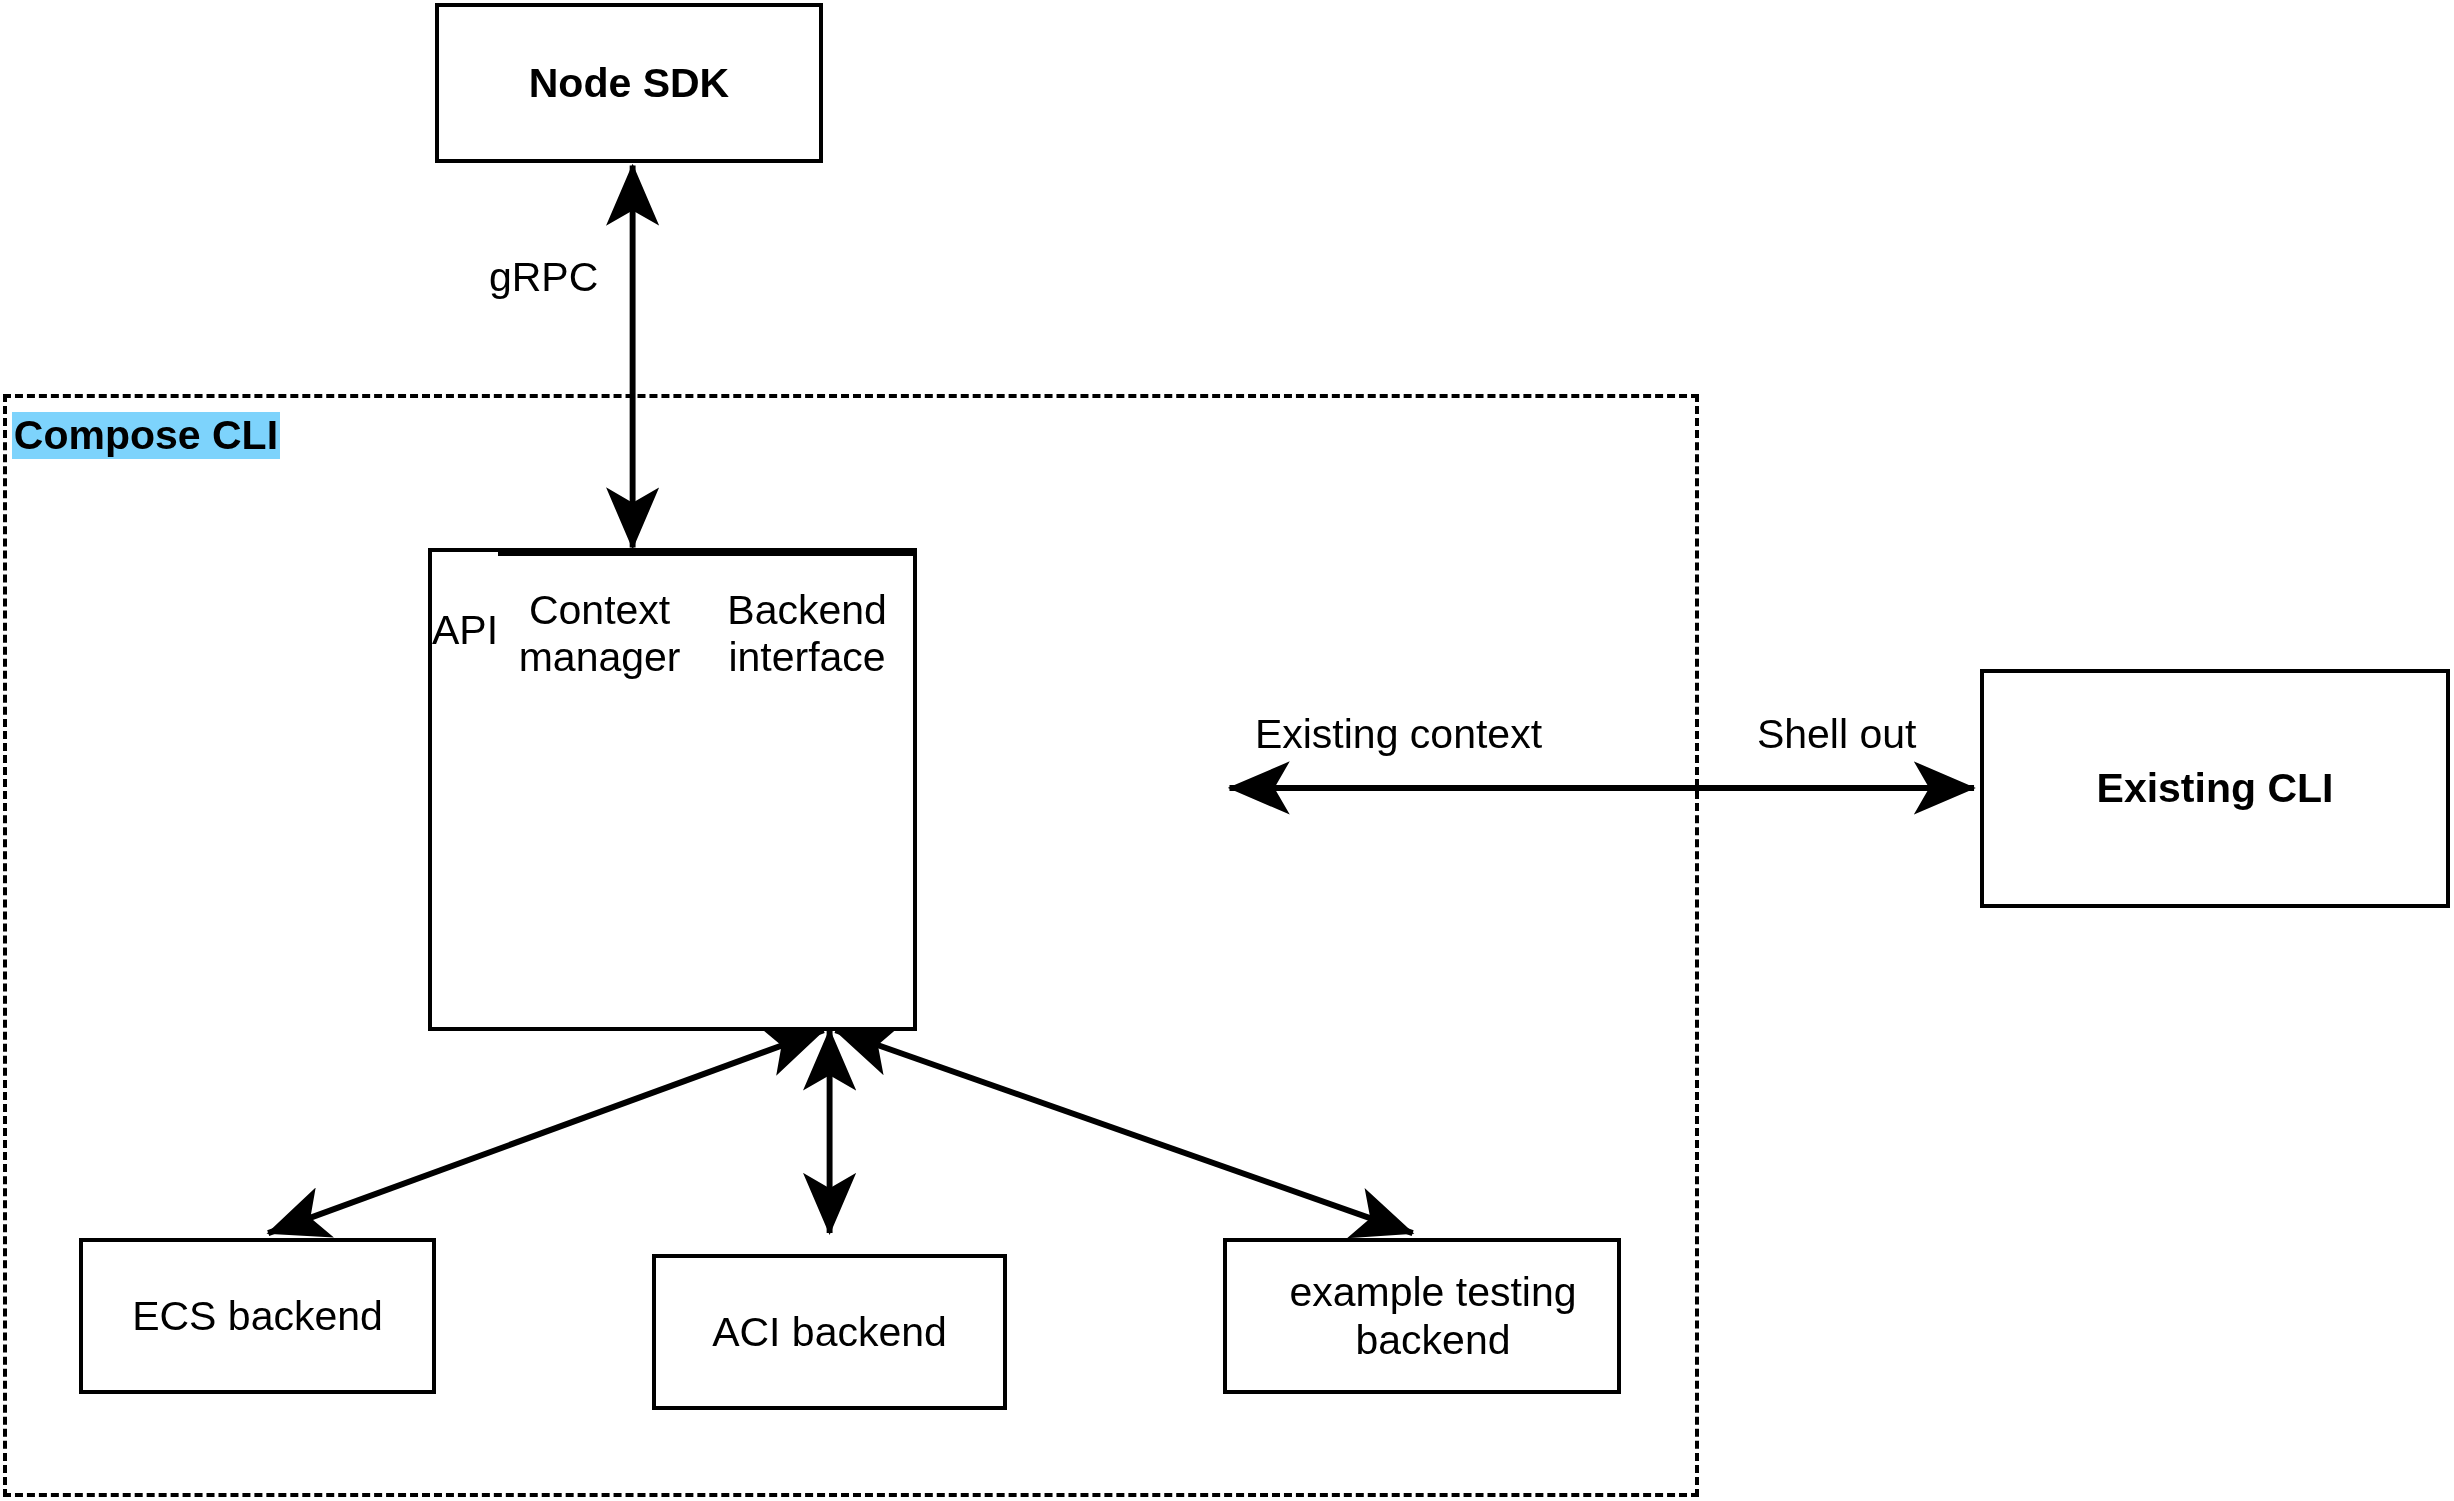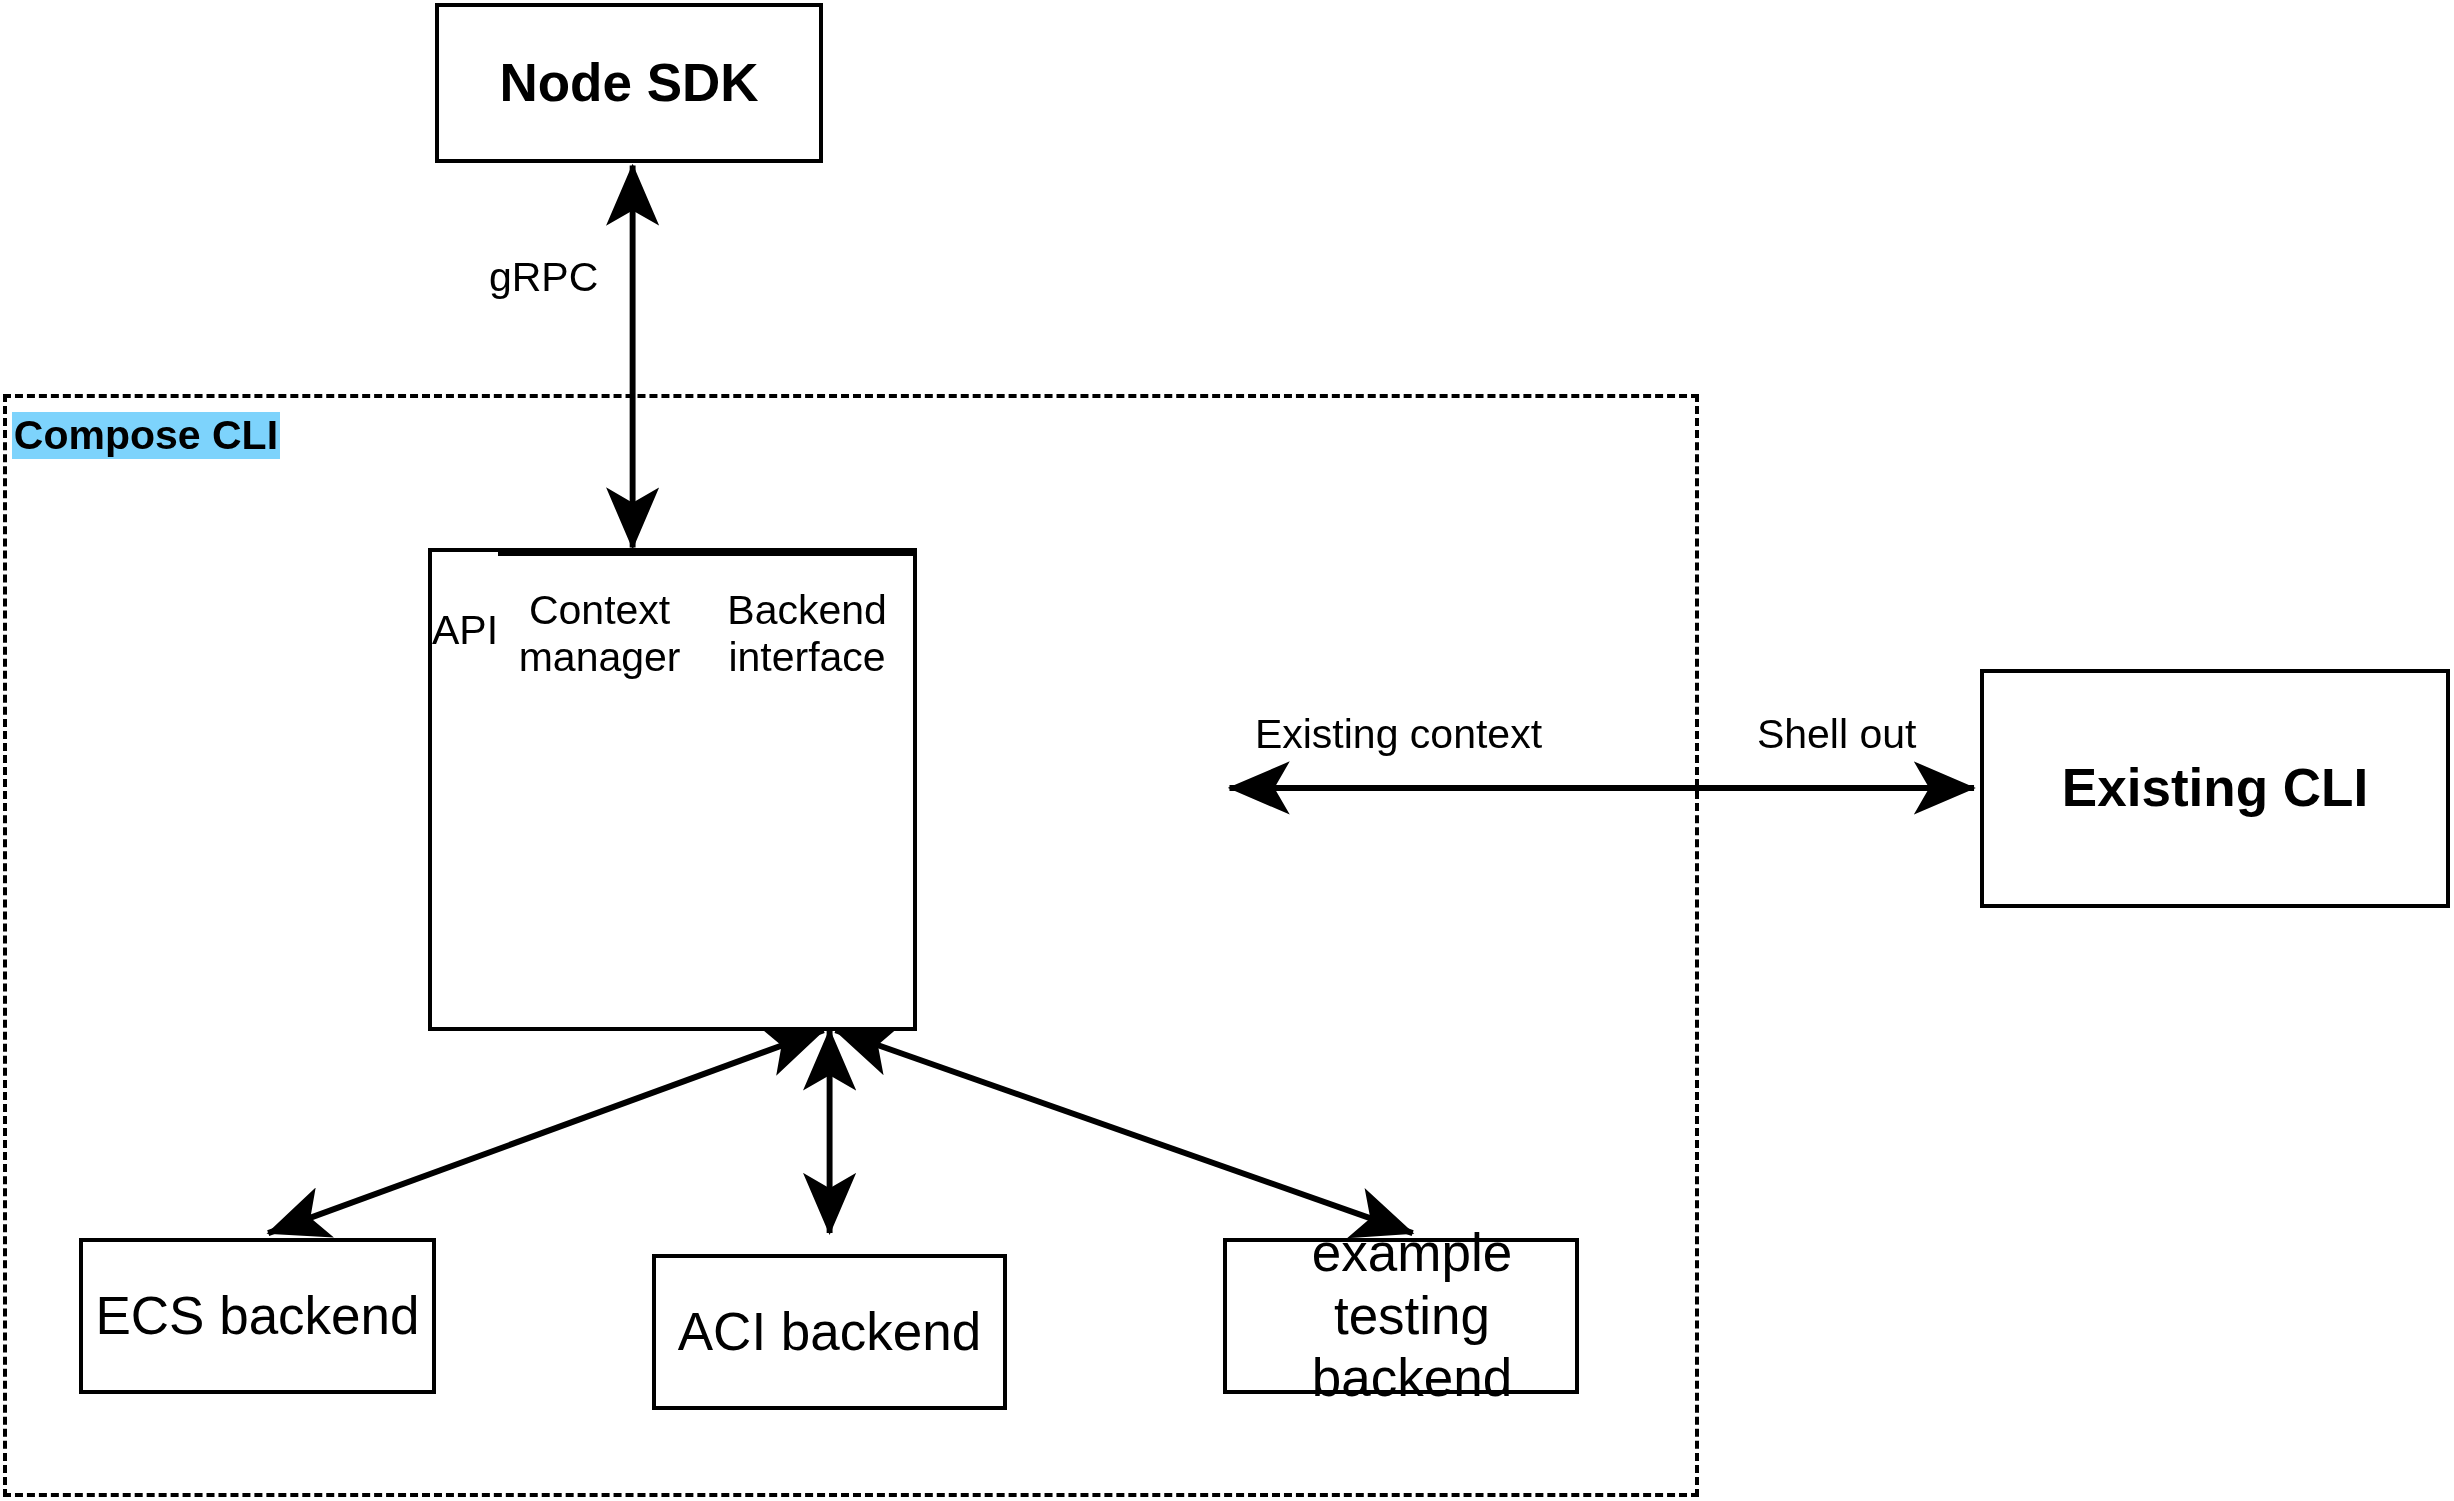--- a/index.html
+++ b/index.html
@@ -21,21 +21,21 @@
   .node {
     position: absolute;
     box-sizing: border-box;
     border: 4.9px solid #000000;
     background: #ffffff;
     display: flex;
     align-items: center;
     justify-content: center;
     text-align: center;
     color: #000000;
-    font-size: 53px;
+    font-size: 41px;
     line-height: 1.18;
     z-index: 4;
   }
   .node.bold { font-weight: bold; }
 
   
   .group {
     position: absolute;
     box-sizing: border-box;
     border: 4.9px dashed #000000;
@@ -164,19 +164,19 @@
   </div>
 
   <div class="node" style="left:79px; top:1238px; width:357px; height:156px;">
     <span>ECS backend</span>
   </div>
 
   <div class="node" style="left:652px; top:1238px; width:355px; height:156px;margin-top:16px;">
     <span>ACI backend</span>
   </div>
 
-  <div class="node" style="left:1223px; top:1238px; width:356px; height:156px; flex-direction:column;padding-left:22px;">
+  <div class="node" style="left:1223px; top:1238px; width:398px; height:156px; flex-direction:column;padding-left:22px;">
     <span>example testing</span>
     <span>backend</span>
   </div>
 
 </div>
 
 
 </body></html>

